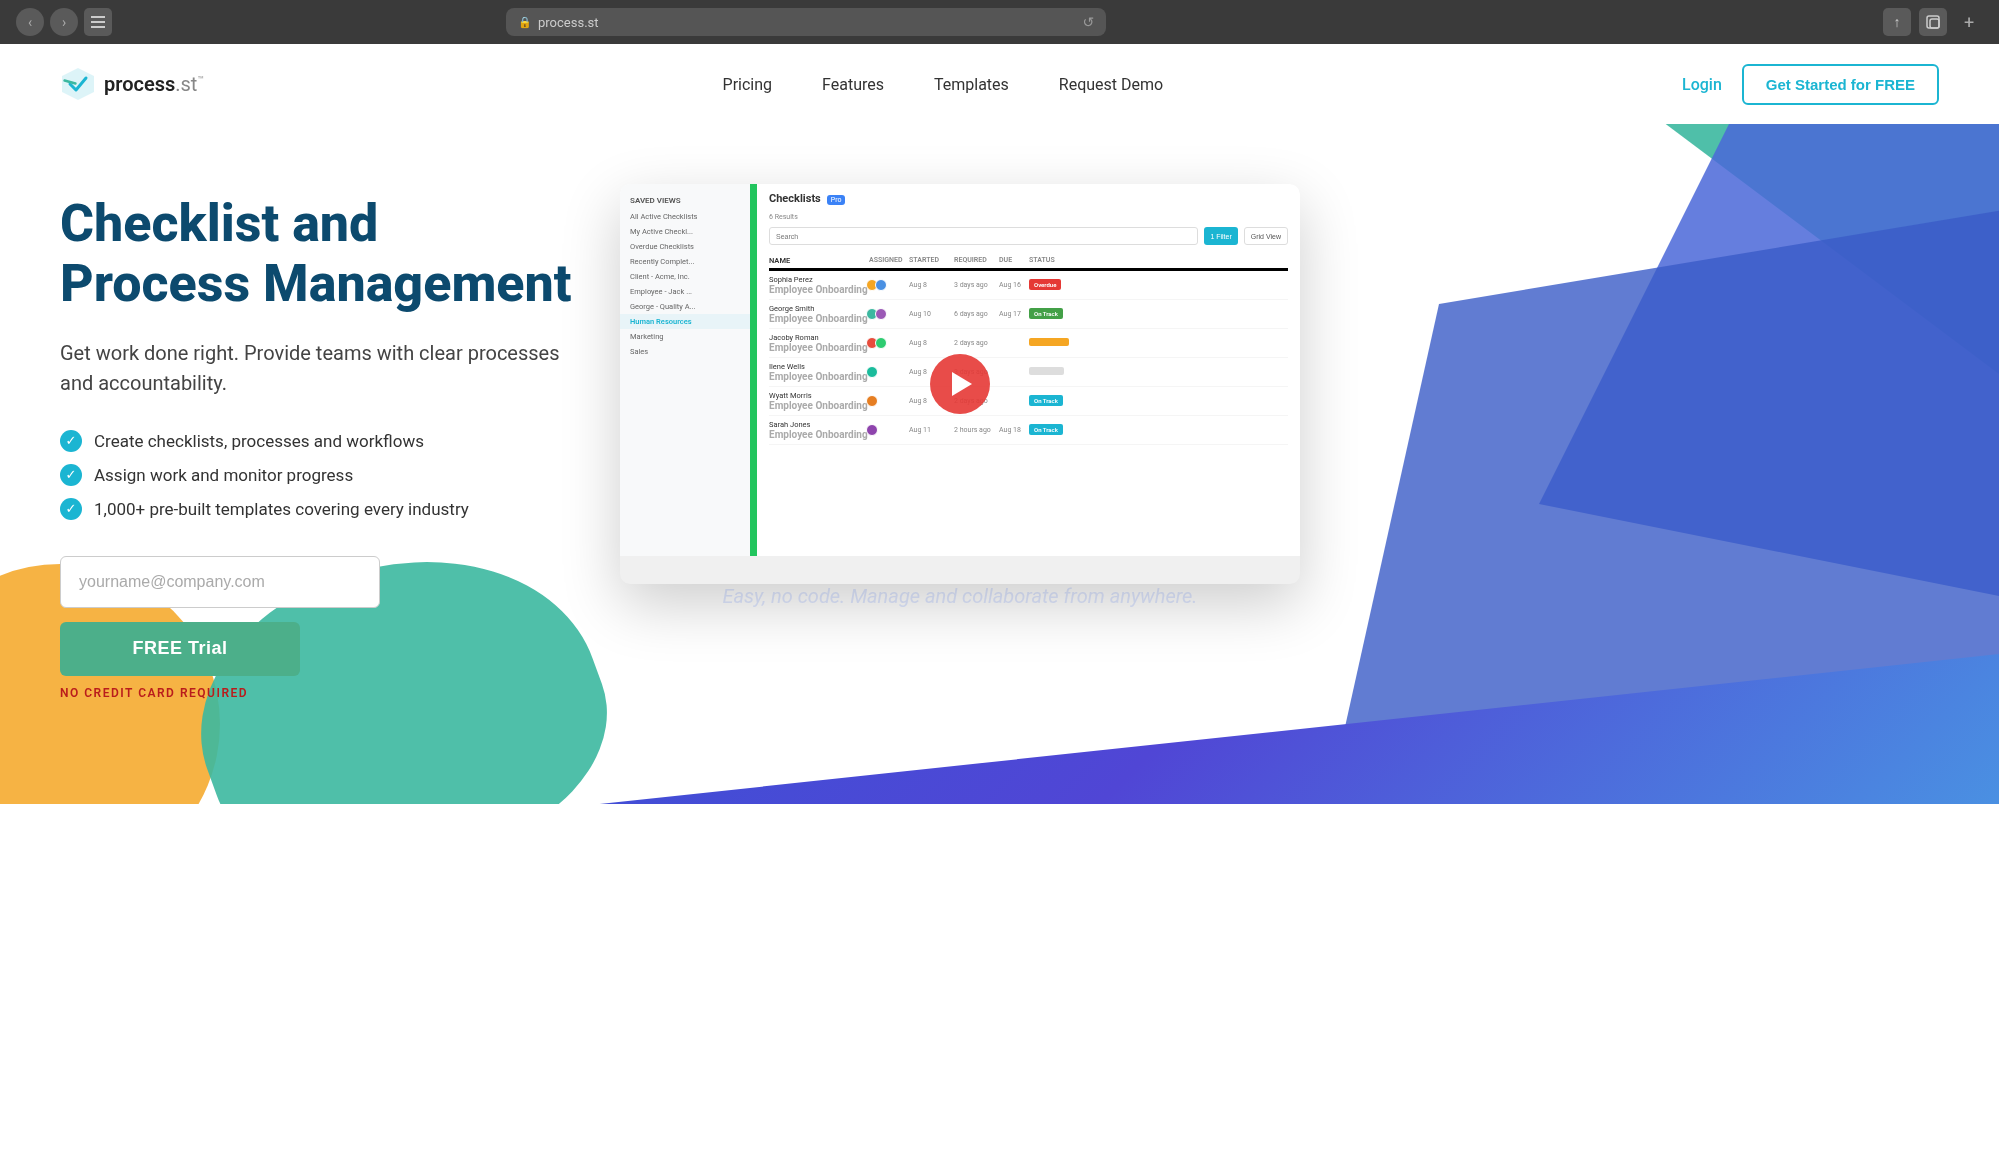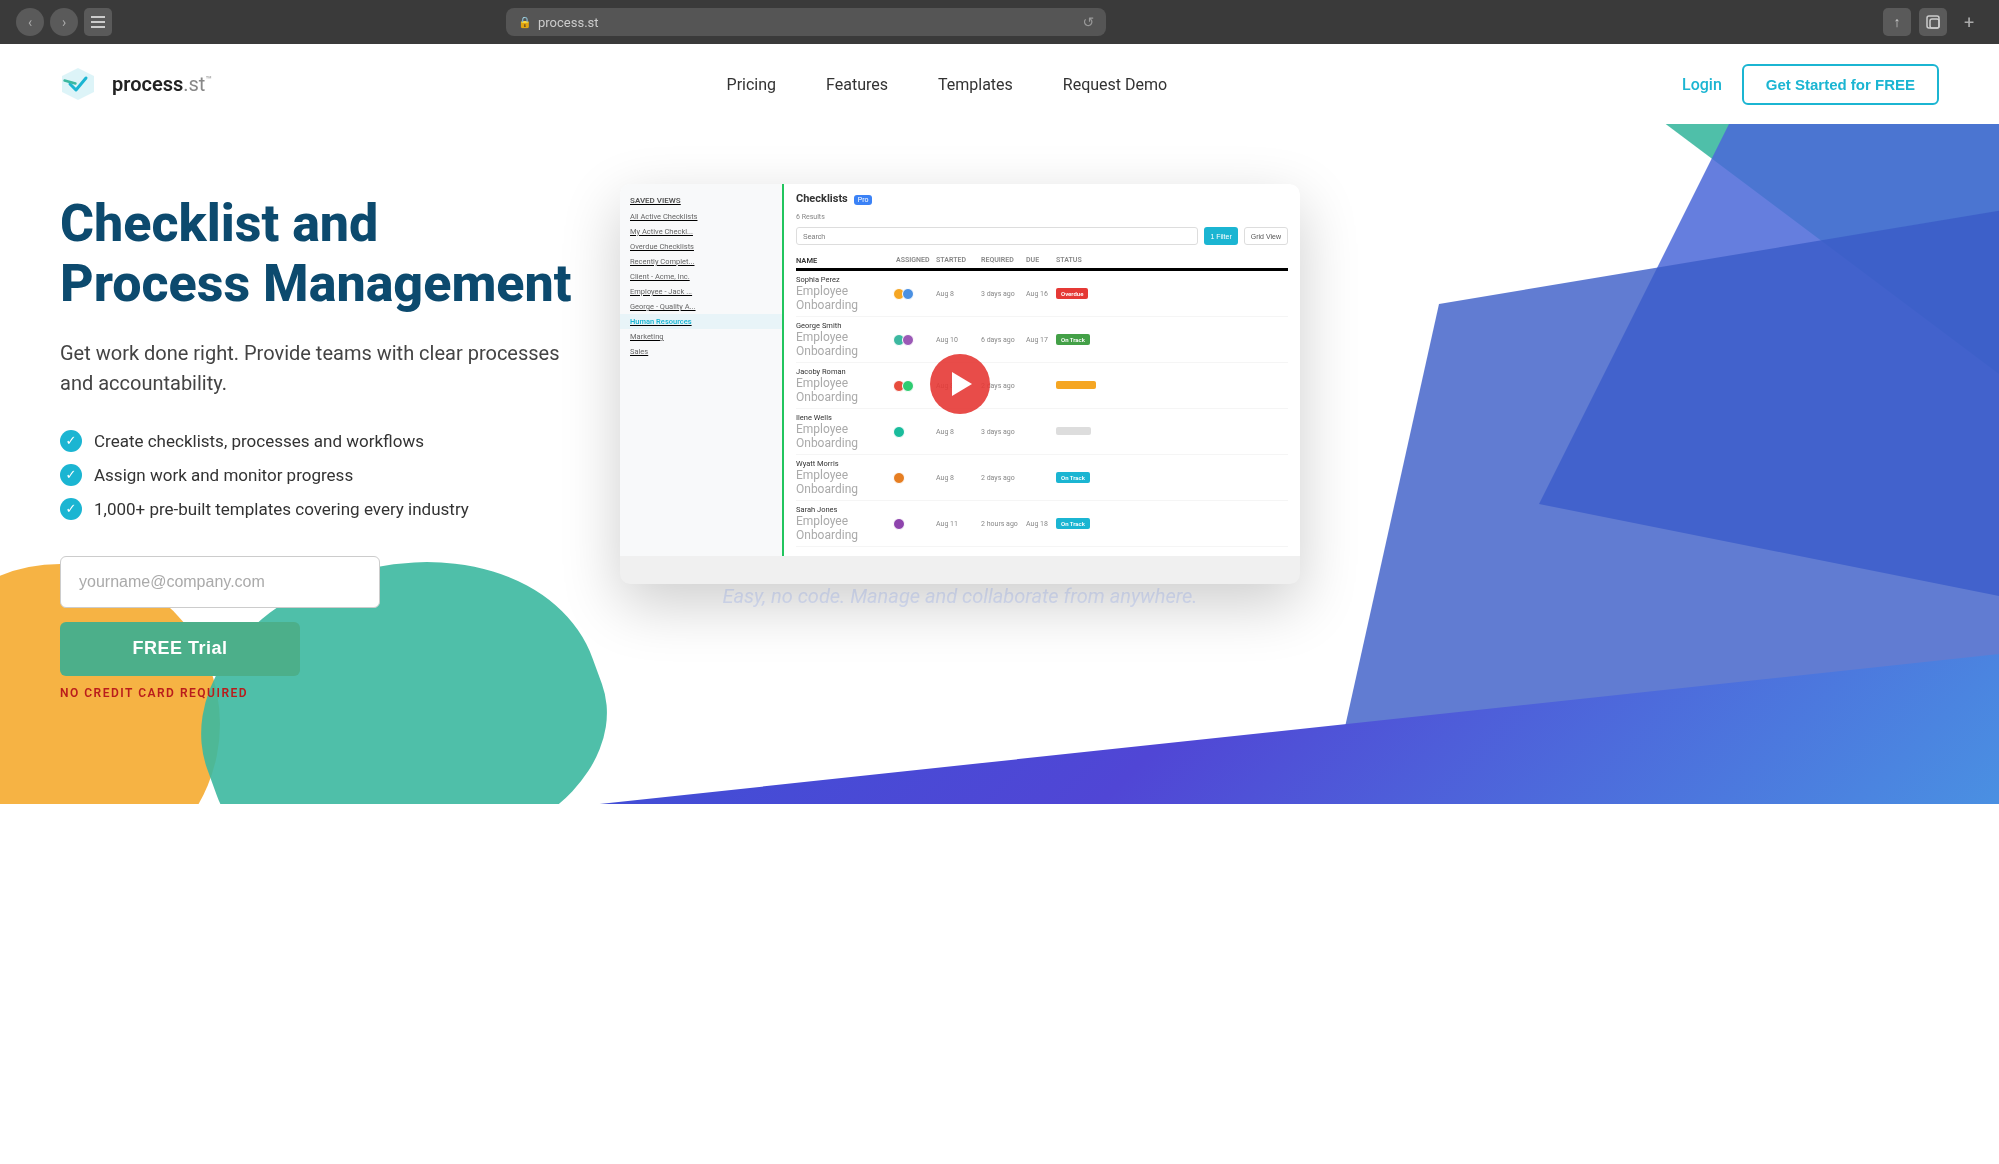--- a/index.html
+++ b/index.html
@@ -96,21 +96,21 @@
       align-items: center;
       padding: 0 60px;
       height: 80px;
       background: #fff;
       position: relative;
       z-index: 10;
     }
     .logo-area {
       display: flex;
       align-items: center;
-      gap: 16px;
+      gap: 8px;
       text-decoration: none;
     }
     .logo-icon {
       width: 36px;
       height: 36px;
     }
     .logo-text {
       font-size: 20px;
       font-weight: 600;
       color: #222;
@@ -312,25 +312,24 @@
       display: flex;
       align-items: center;
       padding: 0 8px;
     }
     .mini-app-body {
       display: flex;
       height: calc(400px - 28px);
       background: #fff;
     }
     .mini-sidebar {
-      width: 164px;
+      width: 137px;
       background: #f8f9fa;
-      border-right: 2px solid #22c55e;
+      border-right: 7px solid #22c55e;
       padding: 8px 0;
-      text-decoration: underline;
     }
     .mini-sidebar-header {
       font-size: 8px;
       color: #555;
       padding: 4px 10px;
       font-weight: 600;
     }
     .mini-sidebar-item {
       font-size: 7.5px;
       color: #666;
@@ -410,21 +409,21 @@
       font-weight: 600;
       font-size: 7px;
     }
     .mini-table-row {
       display: flex;
       border-bottom: 1px solid #f5f5f5;
       padding: 4px 0;
       align-items: center;
     }
     .mini-col-name { flex: 0 0 100px; font-size: 7.5px; color: #333; }
-    .mini-col-sub { font-size: 12px; color: #aaa; }
+    .mini-col-sub { font-size: 10px; color: #aaa; font-weight: bold; }
     .mini-col-assigned { flex: 0 0 40px; }
     .mini-col-started { flex: 0 0 45px; color: #888; }
     .mini-col-activity { flex: 0 0 45px; color: #888; }
     .mini-col-due { flex: 0 0 30px; color: #888; }
     .mini-col-status { flex: 0 0 55px; }
     .mini-status-badge {
       font-size: 6px;
       padding: 2px 5px;
       border-radius: 2px;
       color: #fff;

